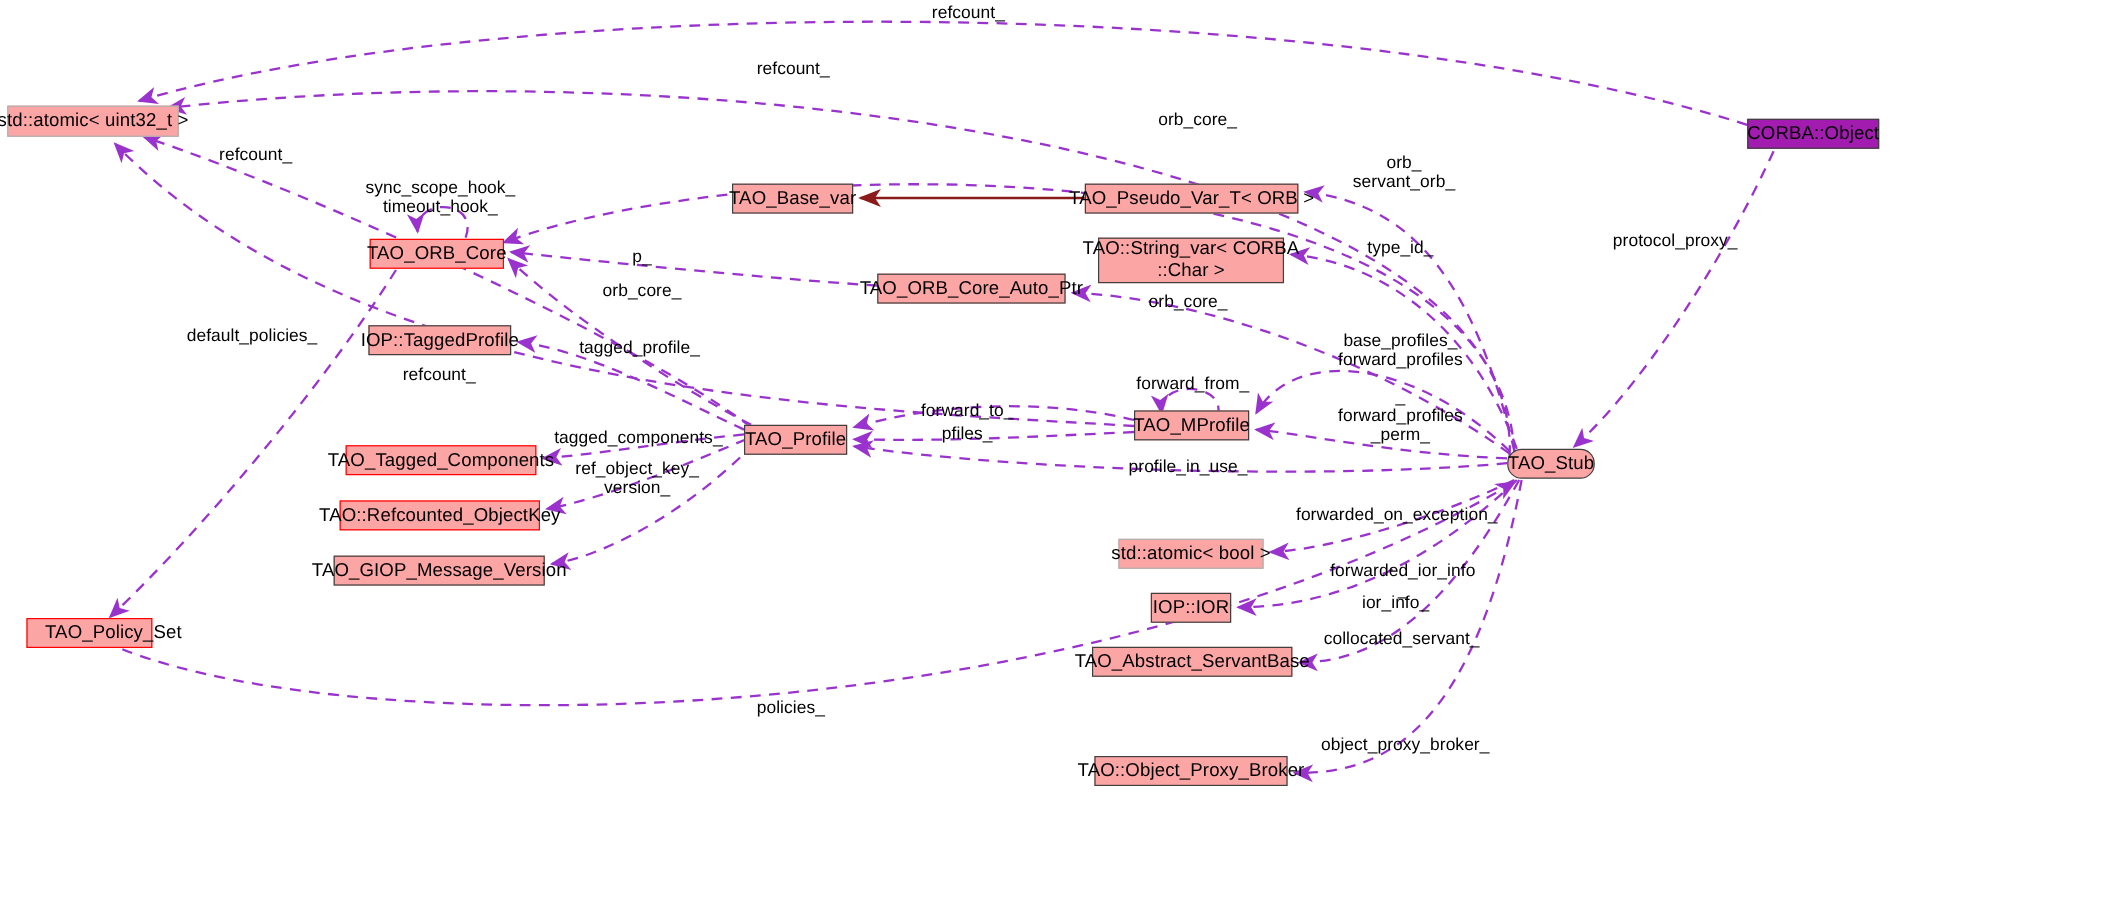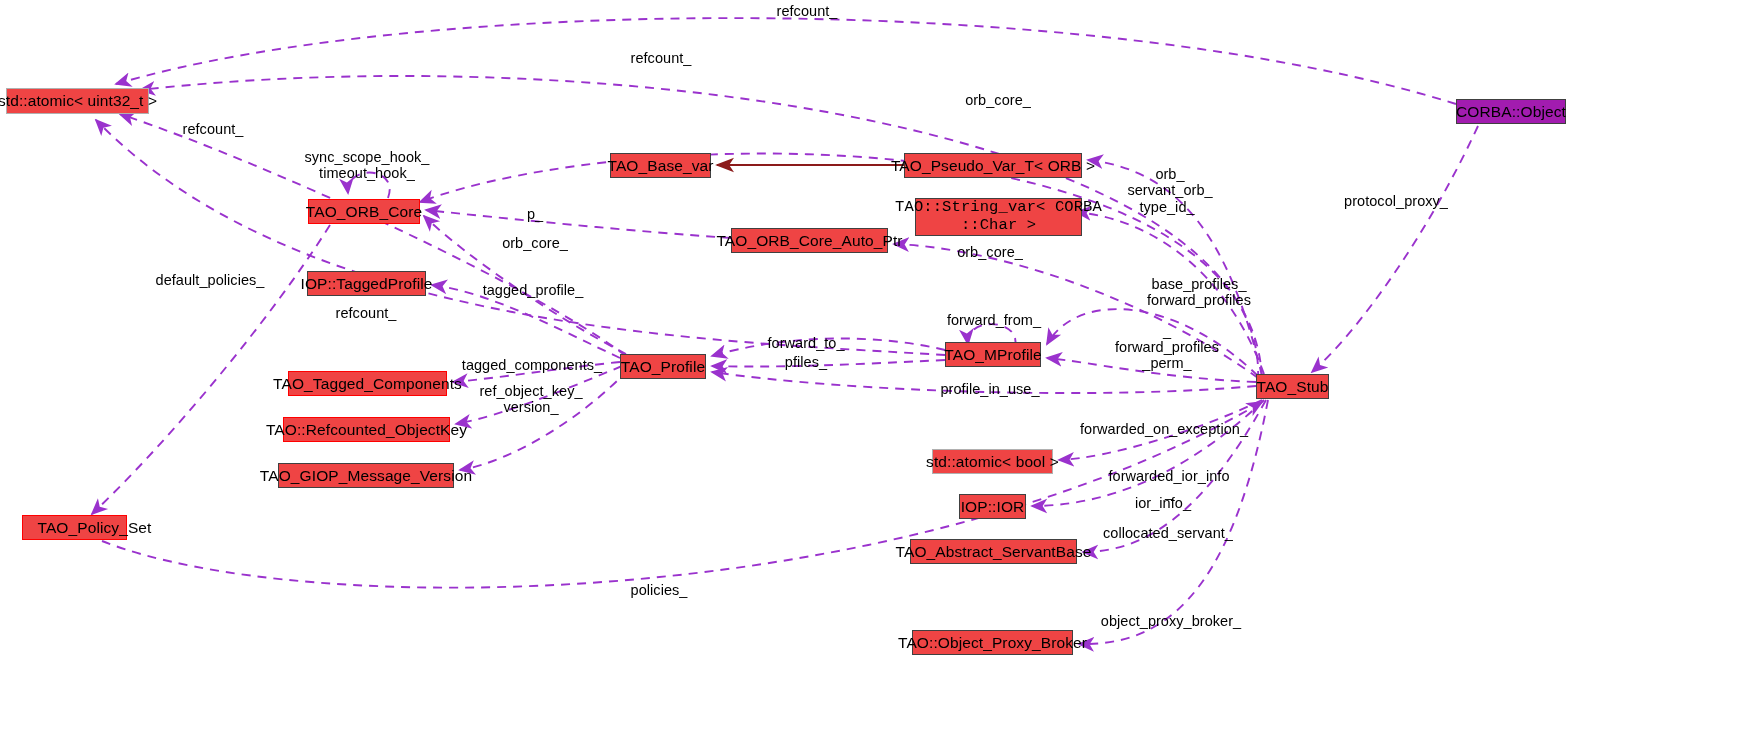--- a/index.html
+++ b/index.html
@@ -24,21 +24,21 @@
   .node-box {
     position: absolute;
     box-sizing: border-box;
     display: flex;
     align-items: center;
     justify-content: center;
     text-align: center;
     font-size: 15.5px;
     color: #000000;
     line-height: 1.15;
-    background: #ef4444;
+    background: #fca5a5;
     border: 1.6px solid #404040;
     white-space: pre;
     letter-spacing: 0.1px;
   }
   .node-box.red { border-color: #ff0000; border-width: 1.8px; }
   .node-box.grey-fill { background: #a21caf; border-color: #404040; }
   .node-box.thin-grey { border-color: #b0b0b0; border-width: 1.4px; }
   .edge-label {
     position: absolute;
     font-size: 14.5px;
@@ -127,56 +127,56 @@
     <g stroke="#8b1a1a" stroke-width="1.9" fill="none" marker-end="url(#ah-inherit)">
       <path d="M904,165 L717,165"></path>
     </g>
   </svg>
 
   <div>
     <div class="node-box thin-grey" style="left:6px;  top:88px;  width:143px; height:26px;">std::atomic&lt; uint32_t &gt;</div>
     <div class="node-box red" style="left:308px; top:199px; width:112px; height:25px;">TAO_ORB_Core</div>
     <div class="node-box" style="left:610px; top:153px; width:101px; height:25px;">TAO_Base_var</div>
     <div class="node-box" style="left:904px; top:153px; width:178px; height:25px;">TAO_Pseudo_Var_T&lt; ORB &gt;</div>
-    <div class="node-box" style="left:915px; top:198px; width:167px; height:38px;font-family:Liberation Mono, monospace;">TAO::String_var&lt; CORBA
+    <div class="node-box" style="left:915px; top:198px; width:155px; height:38px;">TAO::String_var&lt; CORBA
 ::Char &gt;</div>
     <div class="node-box" style="left:731px; top:228px; width:157px; height:25px;">TAO_ORB_Core_Auto_Ptr</div>
     <div class="node-box" style="left:307px; top:271px; width:119px; height:25px;">IOP::TaggedProfile</div>
     <div class="node-box" style="left:620px; top:354px; width:86px; height:25px;">TAO_Profile</div>
     <div class="node-box" style="left:945px; top:342px; width:96px; height:25px;">TAO_MProfile</div>
     <div class="node-box red" style="left:288px; top:371px; width:159px; height:25px;">TAO_Tagged_Components</div>
     <div class="node-box red" style="left:283px; top:417px; width:167px; height:25px;">TAO::Refcounted_ObjectKey</div>
     <div class="node-box" style="left:278px; top:463px; width:176px; height:25px;">TAO_GIOP_Message_Version</div>
-    <div class="node-box" style="left:1256px; top:374px; width:73px; height:25px;">TAO_Stub</div>
+    <div class="node-box" style="left:1256px; top:374px; width:73px; height:25px;border-radius:12px;">TAO_Stub</div>
     <div class="node-box thin-grey" style="left:932px; top:449px; width:121px; height:25px;">std::atomic&lt; bool &gt;</div>
     <div class="node-box" style="left:959px; top:494px; width:67px; height:25px;">IOP::IOR</div>
     <div class="node-box" style="left:910px; top:539px; width:167px; height:25px;">TAO_Abstract_ServantBase</div>
     <div class="node-box red" style="left:22px;  top:515px; width:105px; height:25px;padding-left:40px;">TAO_Policy_Set</div>
     <div class="node-box" style="left:912px; top:630px; width:161px; height:25px;">TAO::Object_Proxy_Broker</div>
     <div class="node-box grey-fill" style="left:1456px; top:99px; width:110px; height:25px;">CORBA::Object</div>
   </div>
 
   <div>
     <div class="edge-label" style="left:807px;  top:3px;">refcount_</div>
     <div class="edge-label" style="left:661px;  top:50px;">refcount_</div>
     <div class="edge-label" style="left:998px;  top:92px;">orb_core_</div>
     <div class="edge-label" style="left:213px;  top:121px;">refcount_</div>
-    <div class="edge-label" style="left:1170px; top:128px;margin-top:38px;">orb_
+    <div class="edge-label" style="left:1170px; top:128px;">orb_
 servant_orb_</div>
     <div class="edge-label" style="left:367px;  top:149px;">sync_scope_hook_
 timeout_hook_</div>
     <div class="edge-label" style="left:1396px; top:193px;">protocol_proxy_</div>
     <div class="edge-label" style="left:1167px; top:199px;">type_id_</div>
     <div class="edge-label" style="left:535px;  top:206px;">p_</div>
     <div class="edge-label" style="left:535px;  top:235px;">orb_core_</div>
     <div class="edge-label" style="left:990px;  top:244px;">orb_core_</div>
     <div class="edge-label" style="left:210px;  top:272px;">default_policies_</div>
     <div class="edge-label" style="left:533px;  top:282px;">tagged_profile_</div>
     <div class="edge-label" style="left:366px;  top:305px;">refcount_</div>
-    <div class="edge-label" style="left:1167px; top:276px;margin-left:32px;">base_profiles_
+    <div class="edge-label" style="left:1167px; top:276px;">base_profiles_
 forward_profiles</div>
     <div class="edge-label" style="left:994px;  top:312px;">forward_from_</div>
     <div class="edge-label" style="left:1167px; top:323px;">_
 forward_profiles
 _perm_</div>
     <div class="edge-label" style="left:806px;  top:335px;">forward_to_</div>
     <div class="edge-label" style="left:806px;  top:354px;">pfiles_</div>
     <div class="edge-label" style="left:532px;  top:357px;">tagged_components_</div>
     <div class="edge-label" style="left:990px;  top:381px;">profile_in_use_</div>
     <div class="edge-label" style="left:531px;  top:383px;">ref_object_key_</div>

